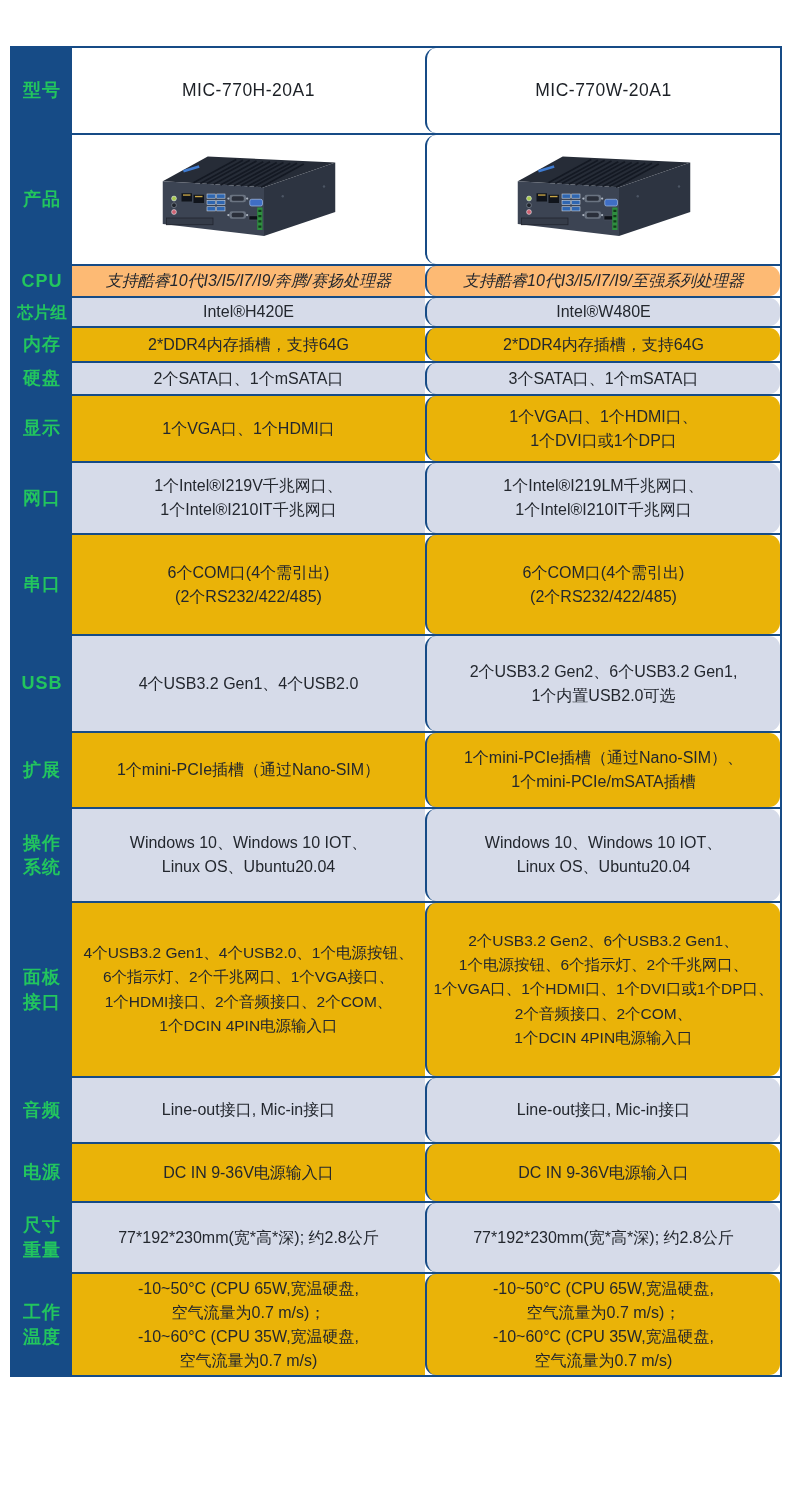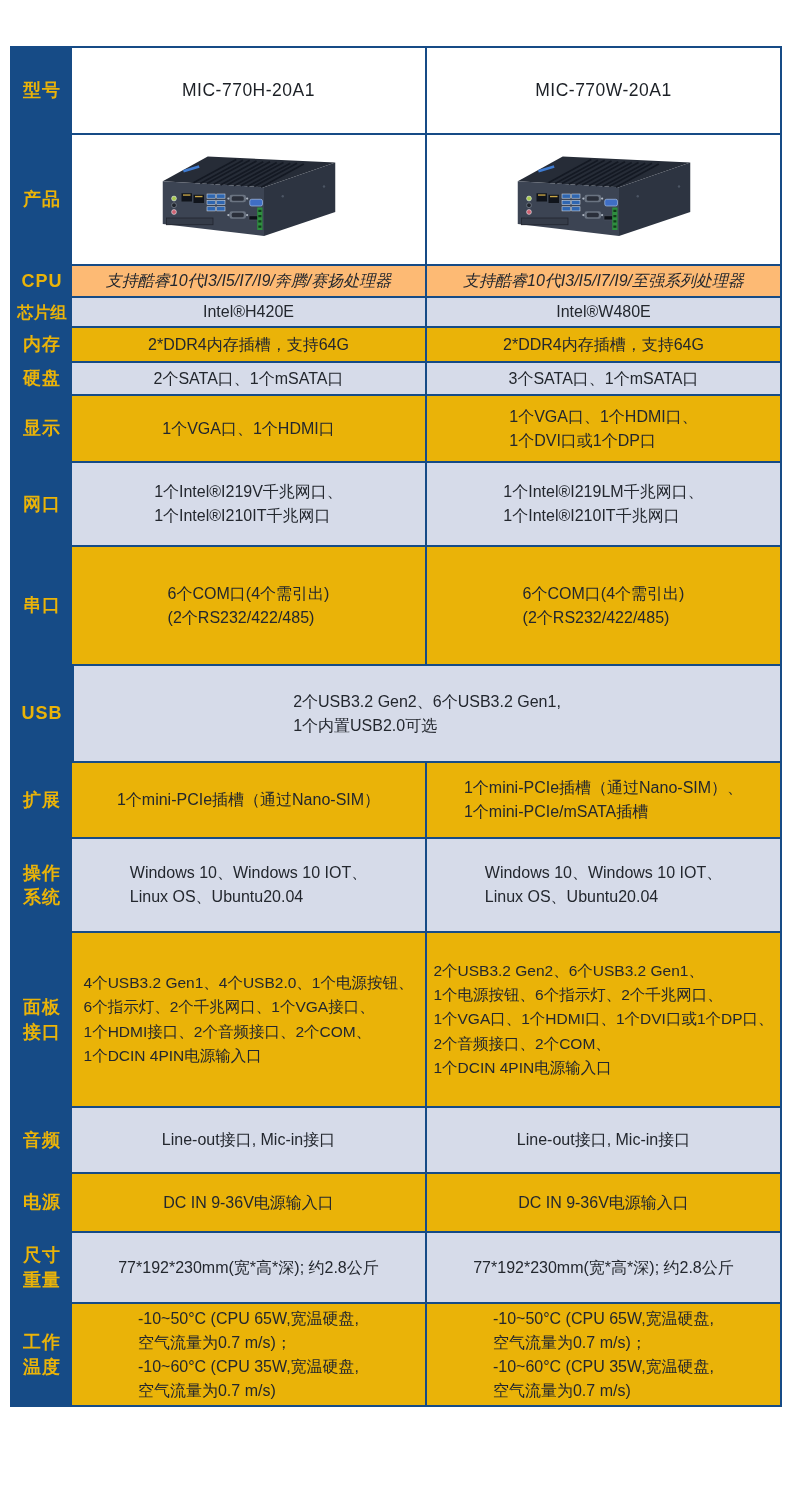--- a/index.html
+++ b/index.html
@@ -8,31 +8,31 @@
     font-family:"Liberation Sans","DejaVu Sans",sans-serif;
     color:#23272e;overflow:hidden;
   }
   .spec-table{
     position:absolute;left:10px;top:46px;width:772px;
     border:2px solid #164b86;box-sizing:border-box;background:#ffffff;
   }
   .row{display:flex;box-sizing:border-box;border-top:2px solid #164b86;}
   .row:first-child{border-top:none;}
   .rlabel{
-    width:60px;flex:0 0 60px;background:#164b86;color:#eab308;
+    width:60px;flex:0 0 60px;background:#164b86;color:#22c55e;
     display:flex;align-items:center;justify-content:center;text-align:center;
     font-size:18px;font-weight:600;white-space:pre-line;line-height:1.35;
     letter-spacing:1px;
   }
   .cell{
     flex:1 1 0;display:flex;align-items:center;justify-content:center;
-    font-size:16px;line-height:1.5;white-space:pre-line;
+    text-align:center;font-size:16px;line-height:1.5;white-space:pre-line;
     padding:2px 4px;box-sizing:border-box;color:#23272e;
   }
-  .cell.c2{border-left:2px solid #164b86;}
+  .cell.c2{border-left:2px solid #164b86;border-radius:11px;}
   .bg-white .cell{background:#ffffff;}
   .bg-cpu .cell{background:#fdba74;font-style:italic;}
   .bg-light .cell{background:#eab308;}
   .bg-shade .cell{background:#d6dbe9;}
   .model .cell{font-size:17.5px;font-weight:500;letter-spacing:.5px;color:#1c2026;}
   .tight .cell{font-size:15.5px;line-height:1.55;}
   .product-cell{padding:6px 0;}
   .product-cell svg{display:block;}
 </style>
 </head>
@@ -197,38 +197,39 @@
       <div class="cell c2">3个SATA口、1个mSATA口</div>
     </div>
 
     <div class="row bg-light" style="height:67px">
       <div class="rlabel">显示</div>
       <div class="cell c1">1个VGA口、1个HDMI口</div>
       <div class="cell c2">1个VGA口、1个HDMI口、
 1个DVI口或1个DP口</div>
     </div>
 
-    <div class="row bg-shade" style="height:84px">
+    <div class="row bg-shade" style="height:72px">
       <div class="rlabel">网口</div>
       <div class="cell c1">1个Intel®I219V千兆网口、
 1个Intel®I210IT千兆网口</div>
       <div class="cell c2">1个Intel®I219LM千兆网口、
 1个Intel®I210IT千兆网口</div>
     </div>
 
-    <div class="row bg-light" style="height:119px">
+    <div class="row bg-light" style="height:101px">
       <div class="rlabel">串口</div>
       <div class="cell c1">6个COM口(4个需引出)
 (2个RS232/422/485)</div>
       <div class="cell c2">6个COM口(4个需引出)
 (2个RS232/422/485)</div>
     </div>
 
     <div class="row bg-shade" style="height:97px">
       <div class="rlabel">USB</div>
+      <div class="cell c1">4个USB3.2 Gen1、4个USB2.0</div>
       <div class="cell c2">2个USB3.2 Gen2、6个USB3.2 Gen1,
 1个内置USB2.0可选</div>
     </div>
 
     <div class="row bg-light" style="height:76px">
       <div class="rlabel">扩展</div>
       <div class="cell c1">1个mini-PCIe插槽（通过Nano-SIM）</div>
       <div class="cell c2">1个mini-PCIe插槽（通过Nano-SIM）、
 1个mini-PCIe/mSATA插槽</div>
     </div>

